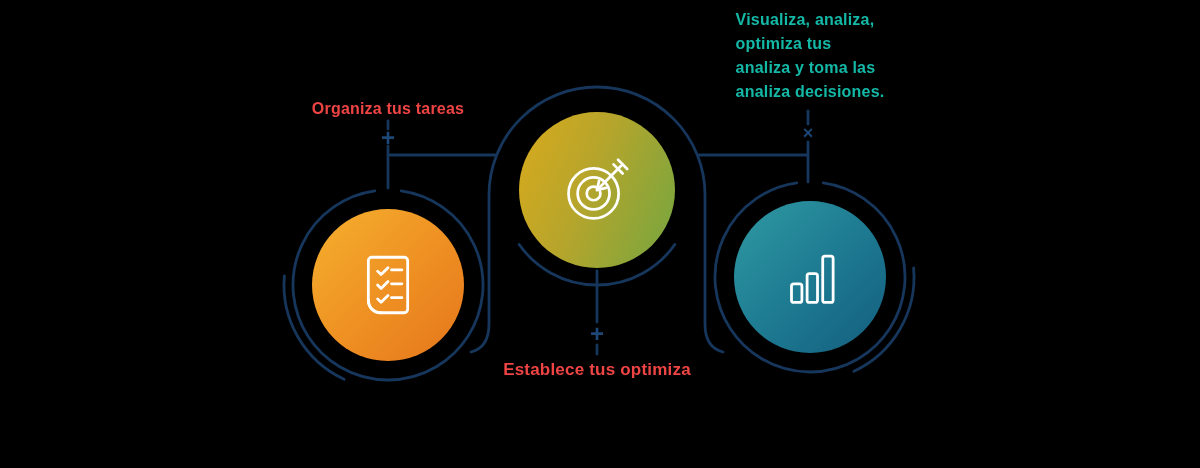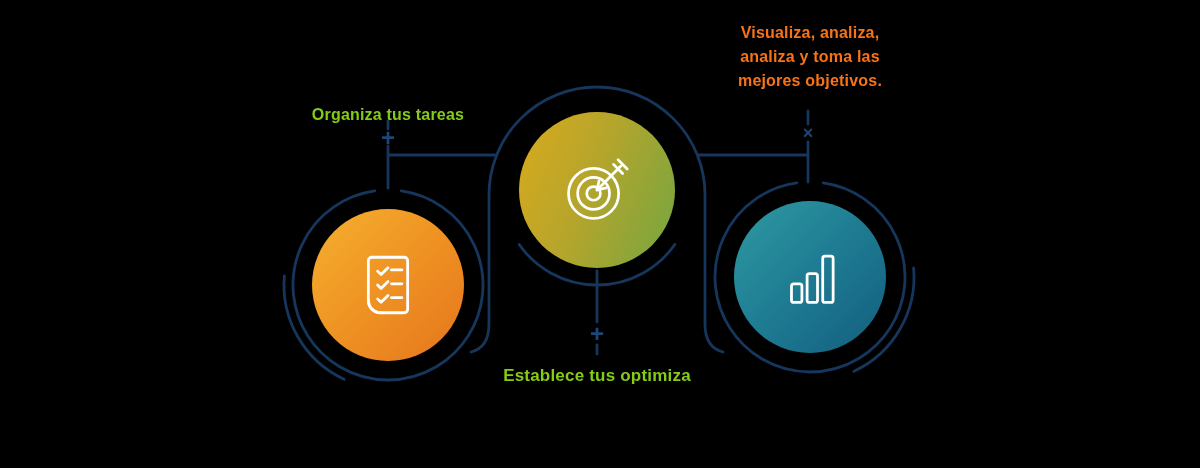--- a/index.html
+++ b/index.html
@@ -22,30 +22,30 @@
   }
   .circle-mid{
     left:519px;top:112px;width:156px;height:156px;
     background:linear-gradient(112deg,#d3a91f 8%,#b5a52c 45%,#7da63d 92%);
   }
   .circle-right{
     left:734px;top:201px;width:152px;height:152px;
     background:linear-gradient(135deg,#2f9aa2 0%,#1e7b92 50%,#135e7e 100%);
   }
   .label{
-    position:absolute;color:#84cc16;font-weight:bold;
+    position:absolute;color:#ef4444;font-weight:bold;
     font-size:16px;text-align:center;transform:translateX(-50%);
-    white-space:nowrap;letter-spacing:.2px;margin-top:6px;
+    white-space:nowrap;letter-spacing:.2px;
   }
   .label-left{left:388px;top:100px;}
   .label-mid{left:597px;top:360px;font-size:17px;}
   .right-text{
-    position:absolute;left:810px;top:21px;transform:translateX(-50%);
-    color:#f97316;font-weight:bold;font-size:16px;line-height:24px;
-    text-align:center;white-space:nowrap;letter-spacing:.2px;
+    position:absolute;left:810px;top:8px;transform:translateX(-50%);
+    color:#14b8a6;font-weight:bold;font-size:16px;line-height:24px;
+    text-align:left;white-space:nowrap;letter-spacing:.2px;
   }
   .connector{
     position:absolute;transform:translate(-50%,-50%);
     color:#1c4776;font-weight:bold;line-height:1;
   }
   .plus{font-size:24px;}
   .cross{font-size:18px;}
   .icon-svg{display:block;}
 </style>
 </head>
@@ -103,22 +103,23 @@
       <path d="M36 36 L44 34.2 M36 36 L37.8 28"></path>
       <path d="M50.5 13.5 L58.5 21.5"></path>
       <path d="M54.5 9.5 L62.5 17.5"></path>
     </svg>
   </div>
   <div class="connector plus" style="left:597px;top:334px;">+</div>
   <div class="label label-mid">Establece tus optimiza</div>
 
   <div class="right-text">
     <div>Visualiza, analiza,</div>
+    <div>optimiza tus</div>
     <div>analiza y toma las</div>
-    <div>mejores objetivos.</div>
+    <div>analiza decisiones.</div>
   </div>
   <div class="connector cross" style="left:808px;top:133px;">×</div>
   <div class="circle circle-right">
     <svg class="icon-svg" width="74" height="74" viewBox="0 0 64 64" fill="none" stroke="#ffffff" stroke-width="2.4" stroke-linecap="round" stroke-linejoin="round">
       <rect x="16" y="38" width="9" height="16" rx="2"></rect>
       <rect x="29.5" y="29" width="9" height="25" rx="2"></rect>
       <rect x="43" y="14" width="9" height="40" rx="2"></rect>
     </svg>
   </div>
 

